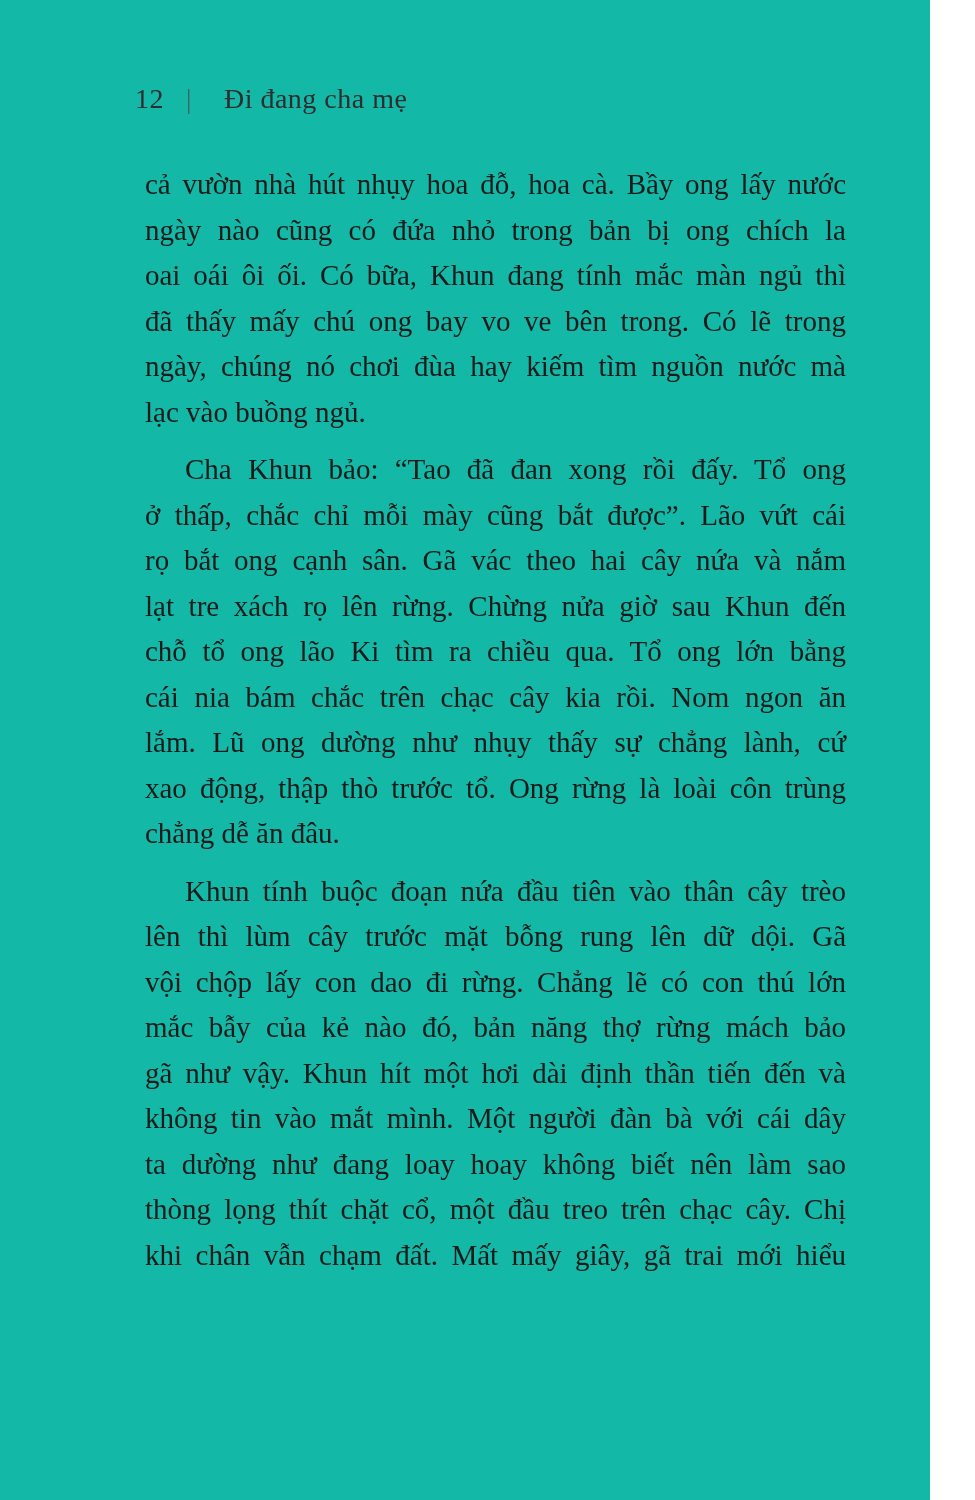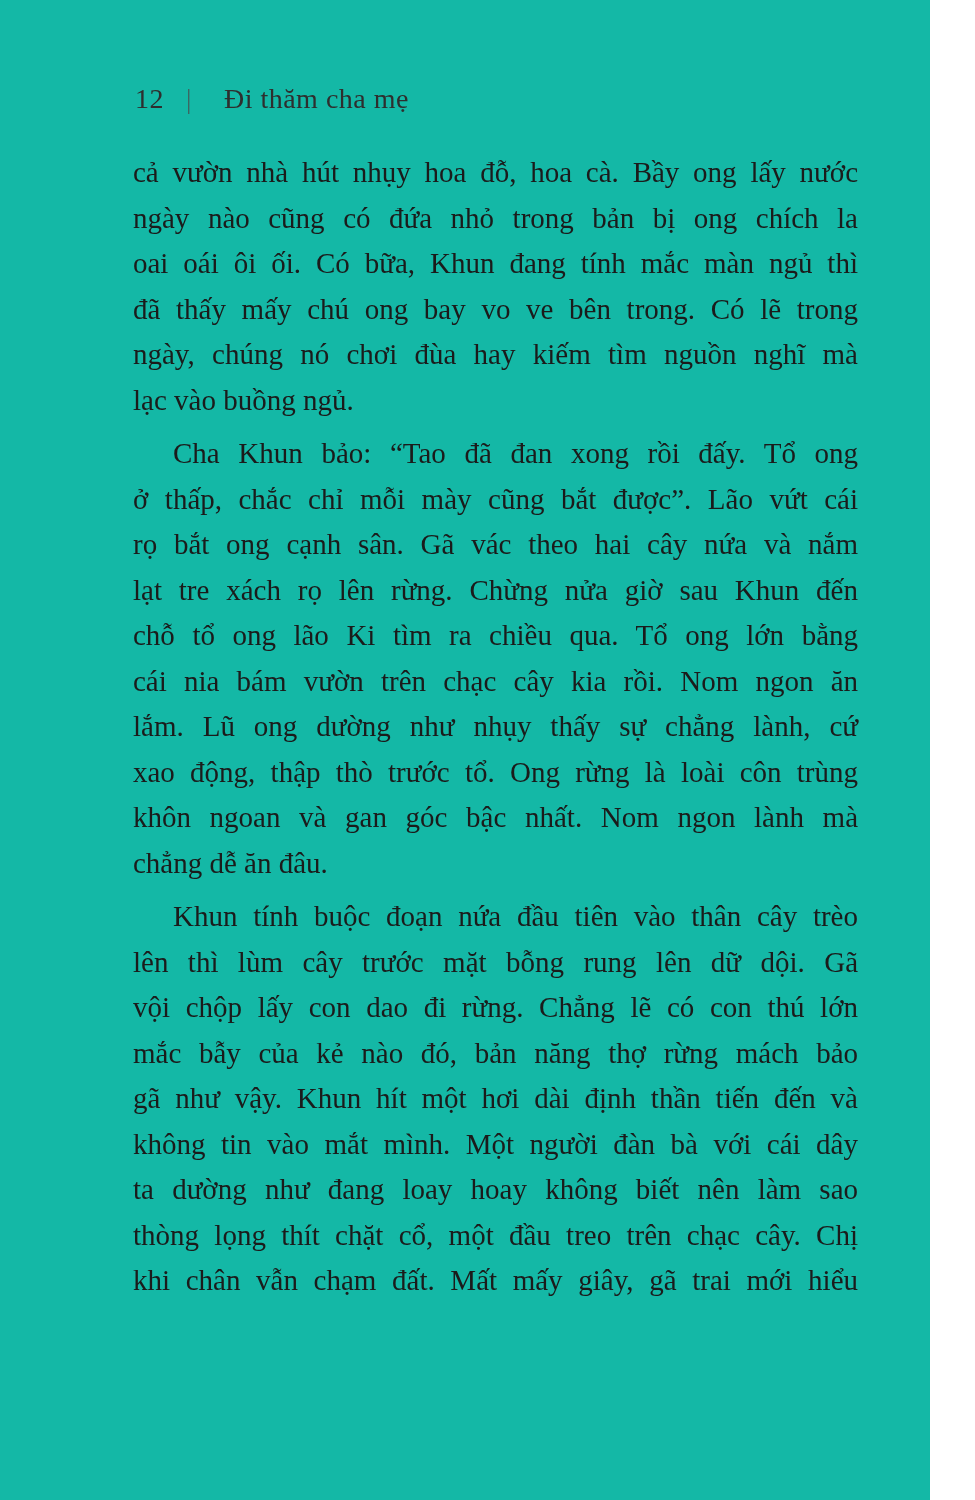--- a/index.html
+++ b/index.html
@@ -37,58 +37,57 @@
   .hdr .title { color: #2e2e2e; }
   .bodytext {
     position: absolute;
     left: 133px;
     top: 150px;
     width: 725px;
     font-size: 29px;
     line-height: 45.5px;
     color: #1b1b1b;
   }
-  .para { margin: 0; }
+  .para { margin: 12px; }
   .para + .para { margin-top: 8px; }
   .line {
     text-align: justify;
     text-align-last: justify;
     white-space: normal;
   }
   .line.end { text-align-last: left; }
   .line.indent { text-indent: 40px; }
 </style>
 </head>
 <body>
 
 <div class="page">
   <header class="hdr">
     <span class="pagenum">12</span>
     <span class="sep">|</span>
-    <span class="title">Đi thăm cha mẹ</span>
+    <span class="title">Đi đang cha mẹ</span>
   </header>
   <main class="bodytext">
       <div class="para">
         <div class="line">cả vườn nhà hút nhụy hoa đỗ, hoa cà. Bầy ong lấy nước</div>
         <div class="line">ngày nào cũng có đứa nhỏ trong bản bị ong chích la</div>
         <div class="line">oai oái ôi ối. Có bữa, Khun đang tính mắc màn ngủ thì</div>
         <div class="line">đã thấy mấy chú ong bay vo ve bên trong. Có lẽ trong</div>
-        <div class="line">ngày, chúng nó chơi đùa hay kiếm tìm nguồn nghĩ mà</div>
+        <div class="line">ngày, chúng nó chơi đùa hay kiếm tìm nguồn nước mà</div>
         <div class="line end">lạc vào buồng ngủ.</div>
       </div>
       <div class="para">
         <div class="line indent">Cha Khun bảo: “Tao đã đan xong rồi đấy. Tổ ong</div>
         <div class="line">ở thấp, chắc chỉ mỗi mày cũng bắt được”. Lão vứt cái</div>
         <div class="line">rọ bắt ong cạnh sân. Gã vác theo hai cây nứa và nắm</div>
         <div class="line">lạt tre xách rọ lên rừng. Chừng nửa giờ sau Khun đến</div>
         <div class="line">chỗ tổ ong lão Ki tìm ra chiều qua. Tổ ong lớn bằng</div>
-        <div class="line">cái nia bám vườn trên chạc cây kia rồi. Nom ngon ăn</div>
+        <div class="line">cái nia bám chắc trên chạc cây kia rồi. Nom ngon ăn</div>
         <div class="line">lắm. Lũ ong dường như nhụy thấy sự chẳng lành, cứ</div>
         <div class="line">xao động, thập thò trước tổ. Ong rừng là loài côn trùng</div>
-        <div class="line">khôn ngoan và gan góc bậc nhất. Nom ngon lành mà</div>
         <div class="line end">chẳng dễ ăn đâu.</div>
       </div>
       <div class="para">
         <div class="line indent">Khun tính buộc đoạn nứa đầu tiên vào thân cây trèo</div>
         <div class="line">lên thì lùm cây trước mặt bỗng rung lên dữ dội. Gã</div>
         <div class="line">vội chộp lấy con dao đi rừng. Chẳng lẽ có con thú lớn</div>
         <div class="line">mắc bẫy của kẻ nào đó, bản năng thợ rừng mách bảo</div>
         <div class="line">gã như vậy. Khun hít một hơi dài định thần tiến đến và</div>
         <div class="line">không tin vào mắt mình. Một người đàn bà với cái dây</div>
         <div class="line">ta dường như đang loay hoay không biết nên làm sao</div>

